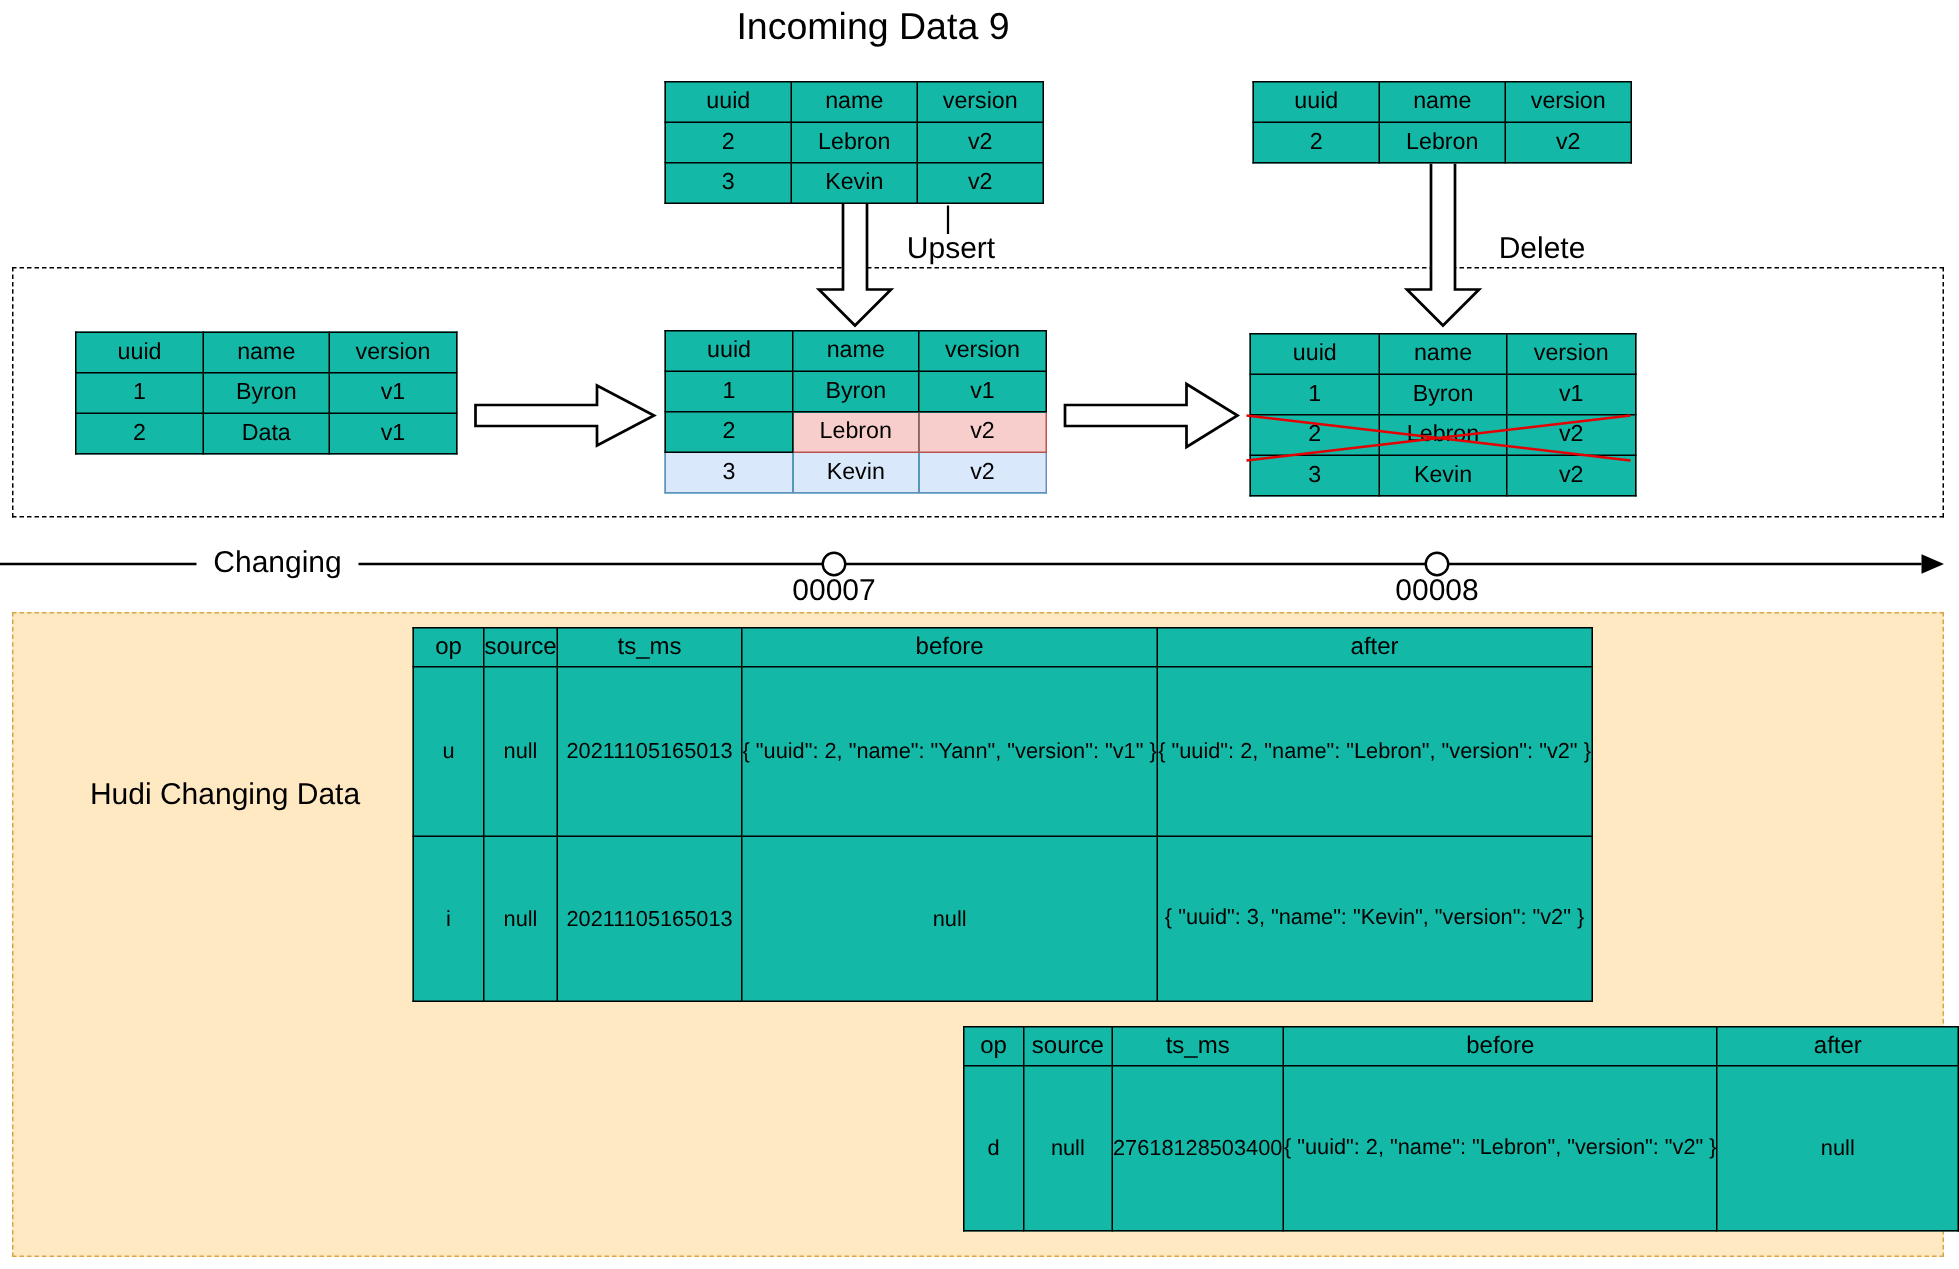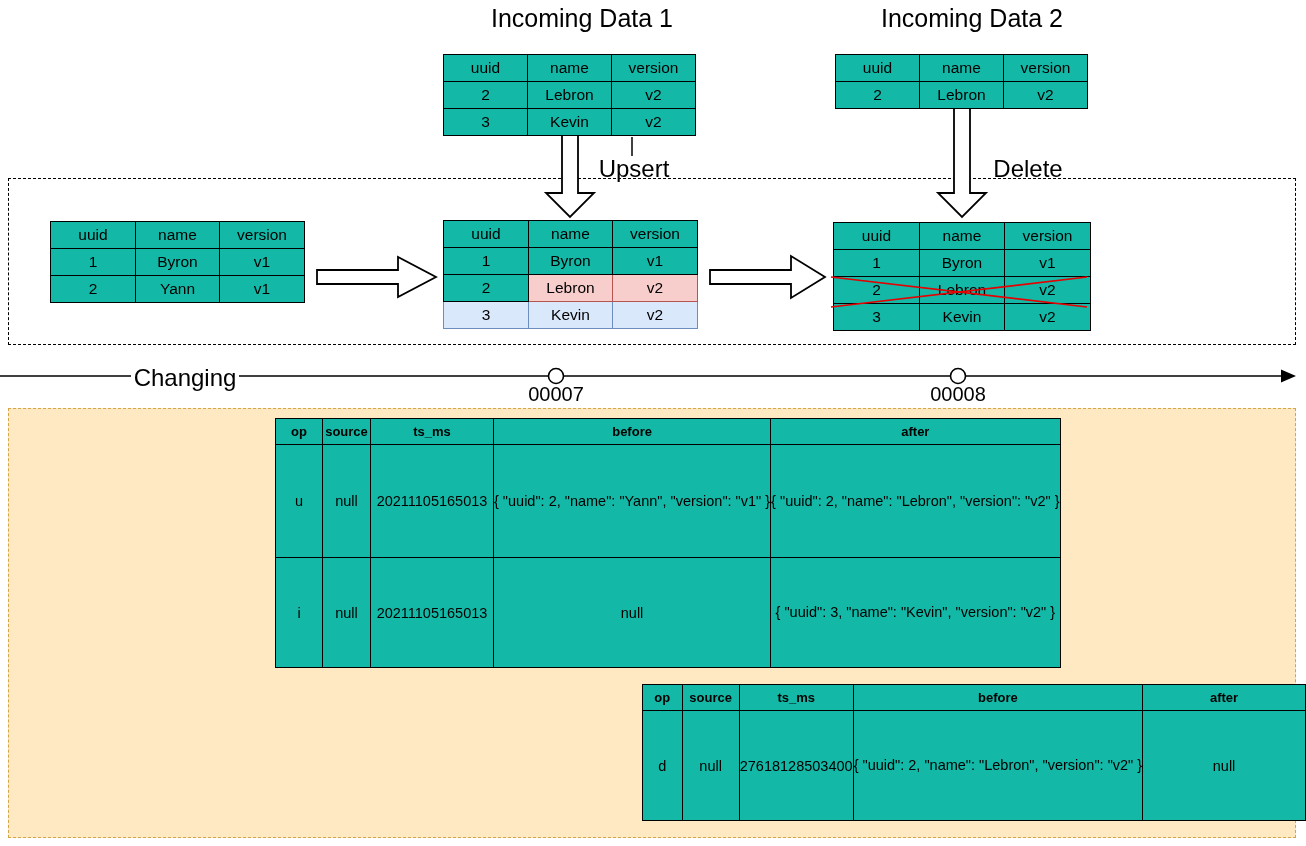--- a/index.html
+++ b/index.html
@@ -1,35 +1,35 @@
 <!DOCTYPE html>
 <html><head>
 <meta charset="utf-8">
 <style>
   html,body{margin:0;padding:0;background:#fff;}
   #canvas{position:relative;width:1306px;height:846px;background:#fff;
           font-family:"Liberation Sans",sans-serif;color:#000;overflow:hidden;}
   .abs{position:absolute;}
   .label{position:absolute;text-align:center;white-space:nowrap;}
   .title{font-size:25px;}
-  .mid{font-size:24px;text-align:center;}
+  .mid{font-size:20px;text-align:center;}
   .commit{font-size:20px;}
   
   #hudi-box{left:8px;top:178px;width:1288px;height:167px;border:1.6px dashed #000;box-sizing:border-box;}
   #changing-box{left:8px;top:408px;width:1288px;height:430px;border:1.6px dashed #d6a547;
                 background:#ffe9c3;box-sizing:border-box;}
   
   .tbl{position:absolute;background:#fff;}
   .tbl table{border-collapse:collapse;table-layout:fixed;background:#14b8a6;}
   .tbl th,.tbl td{border:1.5px solid #000;text-align:center;vertical-align:middle;
                   font-weight:400;font-size:15.5px;padding:0;overflow:hidden;}
   .mini td,.mini th{height:26px;}
   .cell-red{background:#f8cecc;border-color:#b85450 !important;}
   .row-blue td{background:#dae8fc;border-color:#6c8ebf !important;}
-  .cdc th{height:25px;font-size:13px;font-weight:bold;}
+  .cdc th{height:25px;font-size:16px;}
   .cdc td{font-size:14.5px;white-space:nowrap;}
   .json{text-align:left;vertical-align:top;white-space:pre;line-height:19px;
         padding:1px 0 0 5px;font-size:14.5px;}
   svg{position:absolute;left:0;top:0;pointer-events:none;}
   #overlay{z-index:1;}
   #cross-overlay{z-index:3;}
   .tbl{z-index:2;}
   .label{z-index:2;}
 </style>
 </head>
@@ -52,27 +52,27 @@
 
     <line x1="632" y1="137" x2="632" y2="156" stroke="#000" stroke-width="1.5"></line>
 
     <line x1="0" y1="376" x2="131" y2="376" stroke="#000" stroke-width="1.7"></line>
     <line x1="239" y1="376" x2="1281" y2="376" stroke="#000" stroke-width="1.7"></line>
     <polygon points="1281,369.5 1296,376 1281,382.5" fill="#000"></polygon>
     <circle cx="556" cy="376" r="7.5" fill="#fff" stroke="#000" stroke-width="1.6"></circle>
     <circle cx="958" cy="376" r="7.5" fill="#fff" stroke="#000" stroke-width="1.6"></circle>
   </svg>
 
-  <div class="label title" style="left:432px;top:4px;width:300px;">Incoming Data 1</div>
-  <div class="label title" style="left:822px;top:4px;width:300px;">Incoming Data 2</div>
+  <div class="label title" style="left:432px;top:4px;width:300px;">Incoming Data 9</div>
   <div class="label mid" style="left:584px;top:155px;width:100px;">Upsert</div>
   <div class="label mid" style="left:978px;top:155px;width:100px;">Delete</div>
   <div class="label mid" style="left:132px;top:364px;width:106px;">Changing</div>
   <div class="label commit" style="left:506px;top:383px;width:100px;">00007</div>
   <div class="label commit" style="left:908px;top:383px;width:100px;">00008</div>
+  <div class="label mid" style="left:24px;top:519px;width:252px;">Hudi Changing Data</div>
 
   <div class="tbl mini" style="left:443px;top:54px;">
     <table>
       <colgroup>
           <col style="width:84px">
           <col style="width:84px">
           <col style="width:84px">
         </colgroup>
       <tbody>
           <tr>
@@ -129,21 +129,21 @@
         <th>name</th>
         <th>version</th>
       </tr>
       <tr>
         <td>1</td>
         <td>Byron</td>
         <td>v1</td>
       </tr>
       <tr>
         <td>2</td>
-        <td>Yann</td>
+        <td>Data</td>
         <td>v1</td>
       </tr>
     </tbody>
       </table>
   </div>
 
   <div class="tbl mini" style="left:443px;top:220px;">
     <table>
       <colgroup>
           <col style="width:85px">

